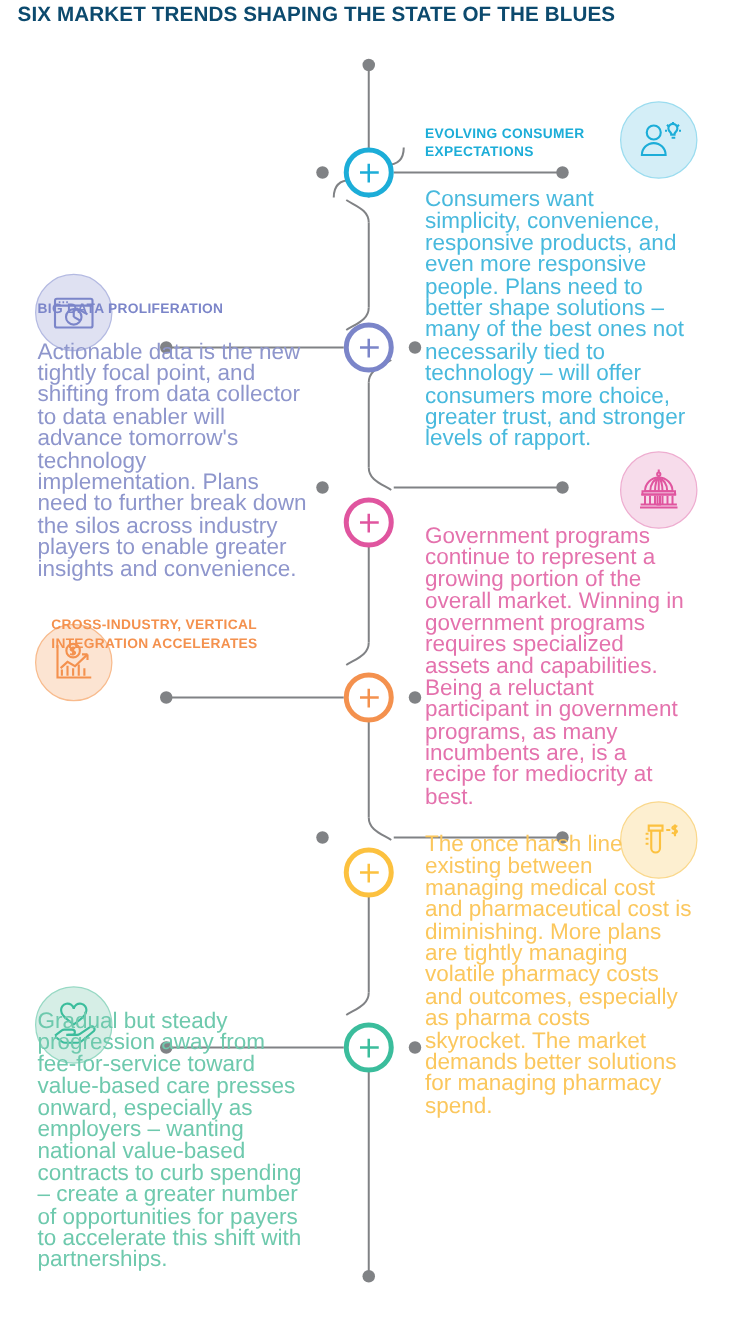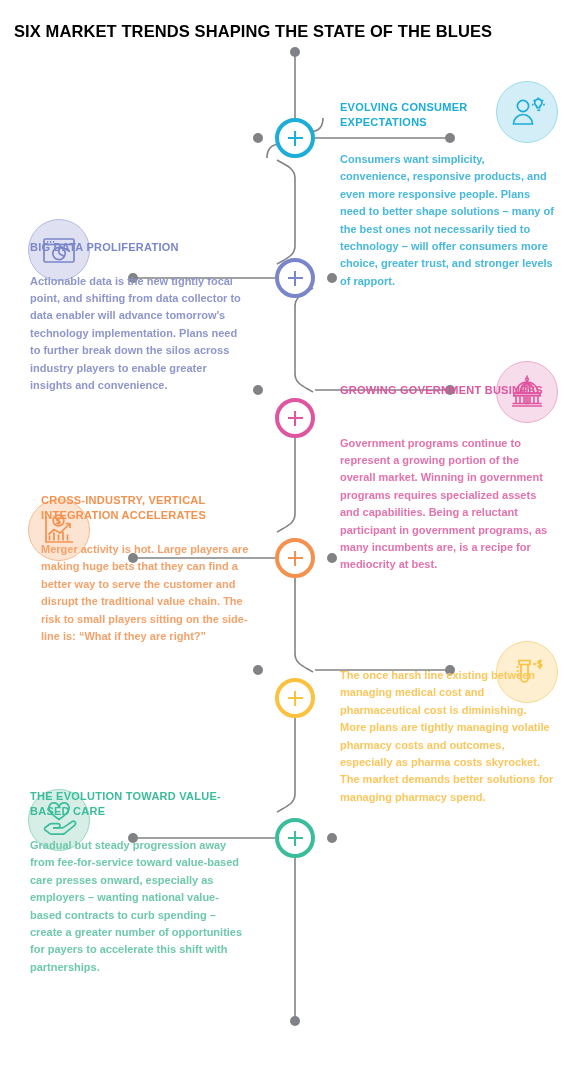--- a/index.html
+++ b/index.html
@@ -14,25 +14,25 @@
     position: relative;
     width: 583px;
     height: 1073px;
     background: #ffffff;
   }
 
   
   .page-title {
     position: absolute;
     left: 14px;
-    top: 22px;
+    top: 3px;
     font-size: 16.5px;
     font-weight: 700;
     letter-spacing: 0.1px;
-    color: #000000;
+    color: #0c4a6e;
     white-space: nowrap;
     text-align: center;
   }
 
   
   .timeline-svg {
     position: absolute;
     left: 0;
     top: 0;
     width: 583px;
@@ -85,23 +85,23 @@
   
   .block { position: absolute; }
   .block .heading {
     font-size: 11px;
     font-weight: 700;
     letter-spacing: 0.25px;
     line-height: 14.5px;
     text-transform: uppercase;
   }
   .block .body {
-    font-size: 11px;
+    font-size: 18px;
     line-height: 17.4px;
-    font-weight: 700;
+    font-weight: 400;
   }
   .block.right .heading,
   .block.right .body { text-align: left; }
   .block.left .heading,
   .block.left .body { text-align: left; }
   .block .body { margin-top: 12px; }
 </style>
 </head>
 <body>
 
@@ -257,31 +257,28 @@
     <div class="heading" style="color:#1cadd8;">EVOLVING CONSUMER EXPECTATIONS</div>
     <div class="body" style="color:#48b9dd; margin-top:22px;">Consumers want simplicity, convenience, responsive products, and even more responsive people. Plans need to better shape solutions – many of the best ones not necessarily tied to technology – will offer consumers more choice, greater trust, and stronger levels of rapport.</div>
   </div>
 
   <div class="block left" style="left:30px; top:240px; width:216px;">
     <div class="heading" style="color:#7b85c9;">BIG DATA PROLIFERATION</div>
     <div class="body" style="color:#8e96cc; margin-top:18px;">Actionable data is the new tightly focal point, and shifting from data collector to data enabler will advance tomorrow's technology implementation. Plans need to further break down the silos across industry players to enable greater insights and convenience.</div>
   </div>
 
   <div class="block right" style="left:340px; top:383px; width:214px;">
-    <div class="heading" style="color:#e0559f;">GROWING GOVERNMENT BUSINESS</div>
     <div class="body" style="color:#e472ad; margin-top:37px;">Government programs continue to represent a growing portion of the overall market. Winning in government programs requires specialized assets and capabilities. Being a reluctant participant in government programs, as many incumbents are, is a recipe for mediocrity at best.</div>
   </div>
 
   <div class="block left" style="left:30px; top:493px; width:216px;margin-left:11px;">
     <div class="heading" style="color:#f4914e;">CROSS-INDUSTRY, VERTICAL INTEGRATION ACCELERATES</div>
-    <div class="body" style="color:#f5a26a; margin-top:19px;">Merger activity is hot. Large players are making huge bets that they can find a better way to serve the customer and disrupt the traditional value chain. The risk to small players sitting on the side-line is: “What if they are right?”</div>
   </div>
 
   <div class="block right" style="left:340px; top:648px; width:214px;">
     <div class="body" style="color:#fbc75d; margin-top:19px;">The once harsh line existing between managing medical cost and pharmaceutical cost is diminishing. More plans are tightly managing volatile pharmacy costs and outcomes, especially as pharma costs skyrocket. The market demands better solutions for managing pharmacy spend.</div>
   </div>
 
   <div class="block left" style="left:30px; top:789px; width:216px;">
-    <div class="heading" style="color:#3bbd9c;">THE EVOLUTION TOWARD VALUE-BASED CARE</div>
     <div class="body" style="color:#6ec9ad; margin-top:19px;">Gradual but steady progression away from fee-for-service toward value-based care presses onward, especially as employers – wanting national value-based contracts to curb spending – create a greater number of opportunities for payers to accelerate this shift with partnerships.</div>
   </div>
 
 </div>
 
 </body></html>

